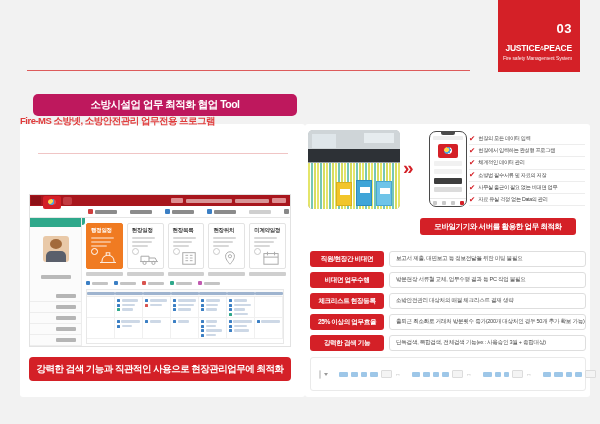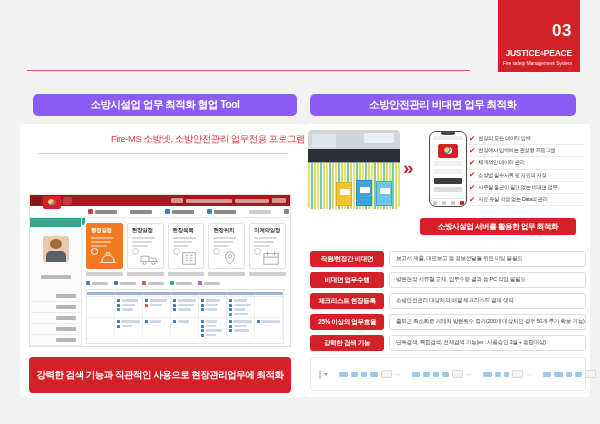--- a/index.html
+++ b/index.html
@@ -18,21 +18,21 @@
   
   .corner-badge {
     position: absolute; top: 0; right: 20px;
     width: 82px; height: 72px;
     background: #d42027;
     color: #fff;
     text-align: right;
     padding: 22px 8px 0 0;
   }
   .corner-badge .num {
-    font-size: 17px; font-weight: bold; line-height: 1.1;
+    font-size: 13px; font-weight: bold; line-height: 1.1;
     letter-spacing: 0.5px;
   }
   .corner-badge .brand {
     font-size: 8.5px; font-weight: bold; letter-spacing: -0.2px;
     margin-top: 7px; white-space: nowrap;
   }
   .corner-badge .brand .amp {
     font-size: 6px; font-weight: normal; vertical-align: 1px;
   }
   .corner-badge .sub {
@@ -48,40 +48,40 @@
   }
   .title-rule {
     position: absolute; left: 27px; top: 70px;
     width: 443px; height: 1px; background: #dd5b5b;
   }
 
   
   .panel-head {
     position: absolute;
     height: 22px; border-radius: 5px;
-    background: #8b5cf6; color: #fff;
+    background: #be185d; color: #fff;
     display: flex; align-items: center; justify-content: center;
     font-size: 10.5px; font-weight: bold; letter-spacing: -0.5px;
   }
   .panel-head.left  { left: 33px; top: 94px; width: 264px; }
   .panel-head.right { left: 310px; top: 94px; width: 266px; }
 
   .panel-body {
     position: absolute;
     background: #ffffff;
     border-radius: 3px;
   }
   .panel-body.left  { left: 20px; top: 124px; width: 285px; height: 273px; }
   .panel-body.right { left: 305px; top: 124px; width: 285px; height: 273px; }
 
   
   .left-sub {
-    position: absolute; left: 20px; top: 133px;
-    width: 285px; text-align: right;
-    font-size: 9.5px; font-weight: normal; color: #e03b3b;
+    position: absolute; left: 20px; top: 115px;
+    width: 285px; text-align: left;
+    font-size: 9.5px; font-weight: bold; color: #e03b3b;
     letter-spacing: -0.5px;
   }
   .left-sub-rule {
     position: absolute; left: 38px; top: 153px;
     width: 250px; height: 1px; background: #f0c5c5;
   }
   .left-cap {
     position: absolute; left: 28px; top: 161px;
     font-size: 8px; font-weight: bold; color: #333; letter-spacing: -0.4px;
   }
@@ -198,21 +198,21 @@
   .app-table .thead { display: flex; height: 7px; background: #fafafa; border-bottom: 1px solid #ececec; }
   .app-table .thead i { flex: 1; display: block; margin: 2px auto; width: 6px; height: 3px; background: #9fb4cf; border-radius: 1px; }
   .app-table .trow { display: flex; height: 21px; border-bottom: 1px solid #f0f0f0; }
   .app-table .tcell { flex: 1; border-right: 1px solid #f0f0f0; padding: 2px; }
   .app-table .tcell .ev { display: flex; align-items: center; gap: 1.5px; margin-bottom: 1.5px; }
   .app-table .tcell .ev b { display: block; width: 3px; height: 3px; border-radius: .5px; }
   .app-table .tcell .ev i { display: block; height: 2.5px; background: #cdd8e6; border-radius: 1px; }
 
   .left-banner {
     position: absolute; left: 29px; top: 357px;
-    width: 262px; height: 36px; border-radius: 4px;
+    width: 262px; height: 24px; border-radius: 4px;
     background: #d42027; color: #fff;
     display: flex; align-items: center; justify-content: center;
     font-size: 9.5px; font-weight: bold; letter-spacing: -0.5px;
   }
 
   
   .photo {
     position: absolute; left: 308px; top: 130px;
     width: 92px; height: 79px; border-radius: 5px; overflow: hidden;
     background: #b9bfc2;
@@ -628,21 +628,20 @@
               <b style="background:#3b7fc4"></b>
               <i style="width:86%"></i>
             </div>
         </div>
       </div>
     </div>
   </div>
 
   <div class="left-banner">강력한 검색 기능과 직관적인 사용으로 현장관리업무에 최적화</div>
 
-  <div class="panel-head right">소방안전관리 비대면 업무 최적화</div>
   <div class="panel-body right"></div>
 
   <div class="photo">
     <div class="room"></div>
     <div class="win"></div>
     <div class="win2"></div>
     <div class="deskdark"></div>
     <div class="files"></div>
     <div class="box1">
         <div class="tag" style="left:3px;top:6px"></div>
@@ -693,21 +692,21 @@
     <div class="check-row">
       <span class="ck">✔</span>
       <span class="tx">사무실 출근이 필요 없는 비대면 업무</span>
     </div>
     <div class="check-row">
       <span class="ck">✔</span>
       <span class="tx">자료 유실 걱정 없는 Data의 관리</span>
     </div>
   </div>
 
-  <div class="mobile-banner">소방시설업 서버를 활용한 업무 최적화</div>
+  <div class="mobile-banner">모바일기기와 서버를 활용한 업무 최적화</div>
 
   <div class="feat-list">
     <div class="feat-row">
       <div class="feat-tag">직원/현장간 비대면</div>
       <div class="feat-desc">보고서 제출, 대면보고 등 정보전달을 위한 미팅 불필요</div>
     </div>
     <div class="feat-row">
       <div class="feat-tag">비대면 업무수행</div>
       <div class="feat-desc">방문현장 서류철 교체, 업무수행 결과 등 PC 작업 불필요</div>
     </div>

